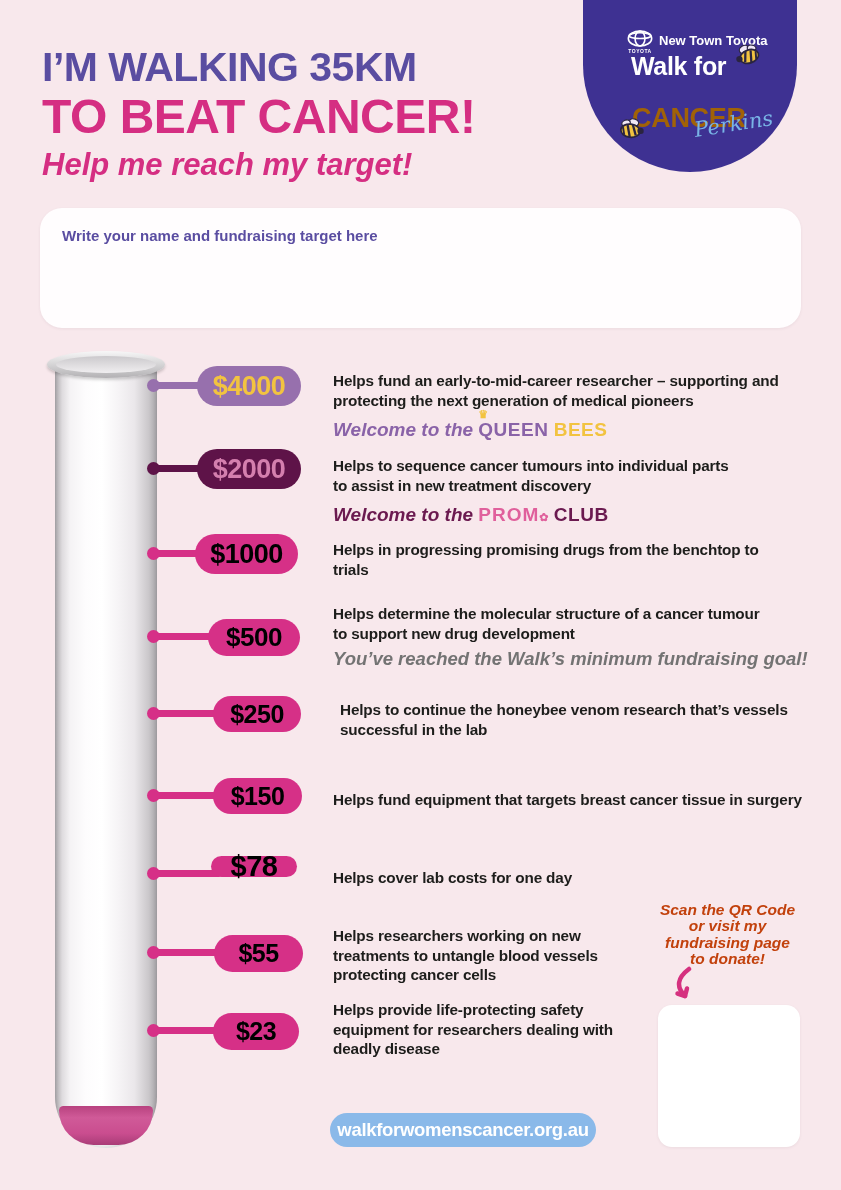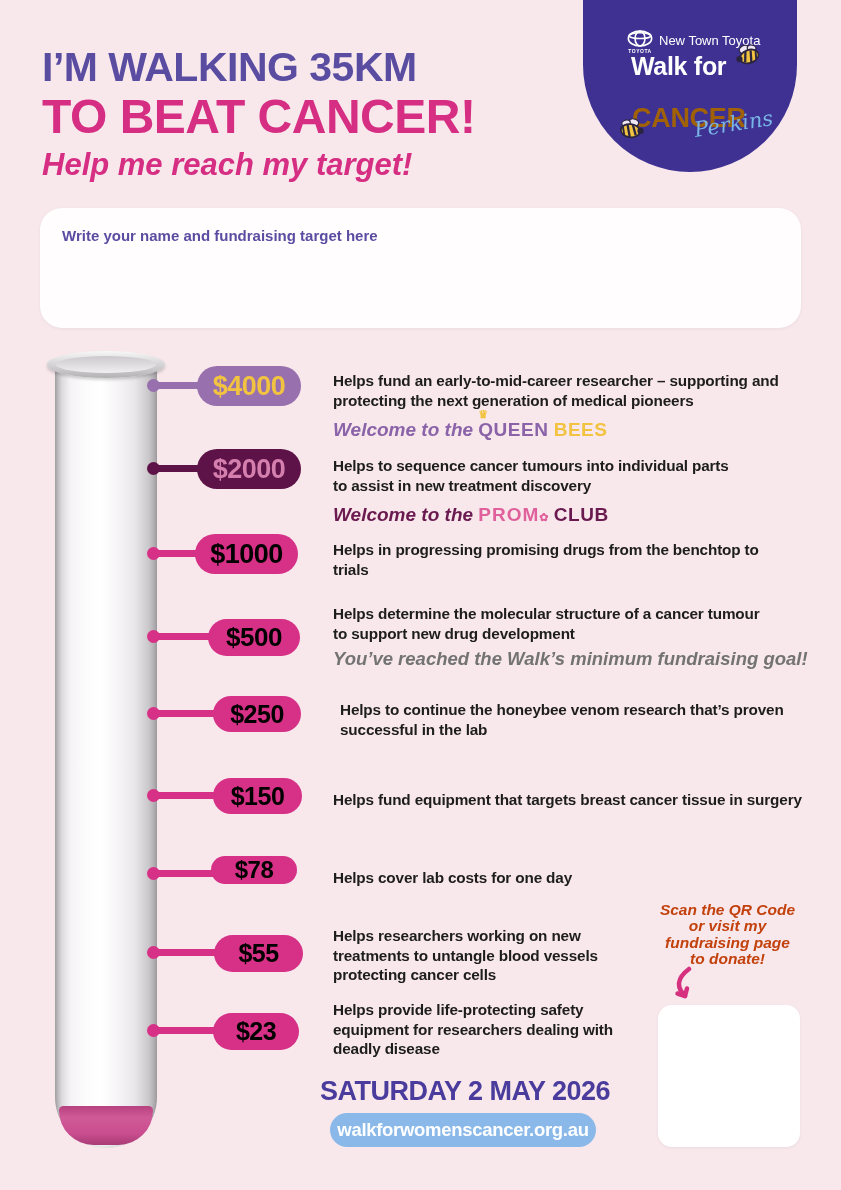--- a/index.html
+++ b/index.html
@@ -12,21 +12,21 @@
   
   .title1 { left:42px; top:44px; font-size:41px; font-weight:800; color:#5a4da1; letter-spacing:-0.5px; }
   .title2 { left:42px; top:89px; font-size:48px; font-weight:800; color:#d52e82; letter-spacing:-0.5px; }
   .subtitle { left:42px; top:147px; font-size:31px; font-weight:800; font-style:italic; color:#d52e82; }
 
   
   .badge { left:583px; top:0; width:214px; height:172px; background:#3e3192; border-radius:0 0 107px 107px; }
   .badge-top { left:627px; top:30px; display:flex; align-items:flex-start; gap:6px; }
   .toyota-wrap { display:flex; flex-direction:column; align-items:center; }
   .toyota-word { font-size:5px; font-weight:700; color:#fff; letter-spacing:0.5px; margin-top:1px; }
-  .dealer { font-size:13px; font-weight:400; color:#fff; margin-top:3px; }
+  .dealer { font-size:13px; font-weight:700; color:#fff; margin-top:3px; }
   .walkfor { left:631px; top:52px; font-size:25px; font-weight:800; color:#fff; letter-spacing:-0.3px; }
   .womens  { left:632px; top:77px; font-size:27px; font-weight:800; color:#d5317f; letter-spacing:-0.3px; }
   .cancer  { left:632px; top:103px; font-size:27px; font-weight:800; color:#a16207; letter-spacing:-0.3px; }
   .signature { left:694px; top:112px; font-size:21px; font-style:italic; color:#79b4e6;
                font-family:"DejaVu Serif", serif; transform:rotate(-9deg); }
   .bee1 { left:734px; top:41px; transform:rotate(-8deg); }
   .bee2 { left:617px; top:115px; transform:scaleX(-1) rotate(6deg); }
 
   
   .name-box { left:40px; top:208px; width:761px; height:120px; background:#fffdfe; border-radius:22px;
@@ -62,21 +62,21 @@
           border-radius:24px; font-weight:700; letter-spacing:-0.5px; }
   .pill-purple { background:#9770ad; color:#f2c340; }
   .pill-plum   { background:#5e1348; color:#d47fae; }
   .pill-pink   { background:#d63087; color:#000000; }
   .p1 {left:197px;top:366px;width:104px;height:40px;font-size:27px;}
   .p2 {left:197px;top:449px;width:104px;height:40px;font-size:27px;}
   .p3 {left:195px;top:534px;width:103px;height:40px;font-size:27px;}
   .p4 {left:208px;top:619px;width:92px;height:37px;font-size:26px;}
   .p5 {left:213px;top:696px;width:88px;height:36px;font-size:25px;}
   .p6 {left:213px;top:778px;width:89px;height:36px;font-size:25px;}
-  .p7 {left:211px;top:856px;width:86px;height:28px;font-size:24px;}
+  .p7 {left:211px;top:856px;width:86px;height:21px;font-size:29px;}
   .p8 {left:214px;top:935px;width:89px;height:37px;font-size:25px;}
   .p9 {left:213px;top:1013px;width:86px;height:37px;font-size:25px;}
 
   
   .ms-text { position:absolute; }
   .desc { font-size:15.3px; font-weight:700; color:#1d1d1b; line-height:1.28; letter-spacing:-0.15px; }
   .t1 {left:333px;top:371px;width:455px;}
   .t2 {left:333px;top:456px;width:400px;}
   .t3 {left:333px;top:540px;width:450px;}
   .t4 {left:333px;top:604px;width:430px;}
@@ -222,21 +222,21 @@
   <div class="ms-text t3">
     <div class="desc">Helps in progressing promising drugs from the benchtop to trials</div>
   </div>
 
   <div class="ms-text t4">
     <div class="desc">Helps determine the molecular structure of a cancer tumour to support new drug development</div>
     <div class="goal">You’ve reached the Walk’s minimum fundraising goal!</div>
   </div>
 
   <div class="ms-text t5">
-    <div class="desc">Helps to continue the honeybee venom research that’s proven successful in the lab</div>
+    <div class="desc">Helps to continue the honeybee venom research that’s vessels successful in the lab</div>
   </div>
 
   <div class="ms-text t6">
     <div class="desc">Helps fund equipment that targets breast cancer tissue in surgery</div>
   </div>
 
   <div class="ms-text t7">
     <div class="desc">Helps cover lab costs for one day</div>
   </div>
 
@@ -253,18 +253,17 @@
     <div>or visit my</div>
     <div>fundraising page</div>
     <div>to donate!</div>
   </div>
   <svg class="abs qr-arrow" width="26" height="36" viewBox="0 0 26 36">
     <path d="M17 3 C5 12 4 21 13 30" fill="none" stroke="#d5317f" stroke-width="4.5" stroke-linecap="round"></path>
     <path d="M13 30 L5.5 27.5 M13 30 L15 22.5" fill="none" stroke="#d5317f" stroke-width="4.5" stroke-linecap="round"></path>
   </svg>
   <div class="abs qr-box"></div>
 
-  <div class="abs date">SATURDAY 2 MAY 2026</div>
   <div class="abs url-pill">
     <span class="url-text">walkforwomenscancer.org.au</span>
   </div>
 
 </div>
 
 </body></html>

